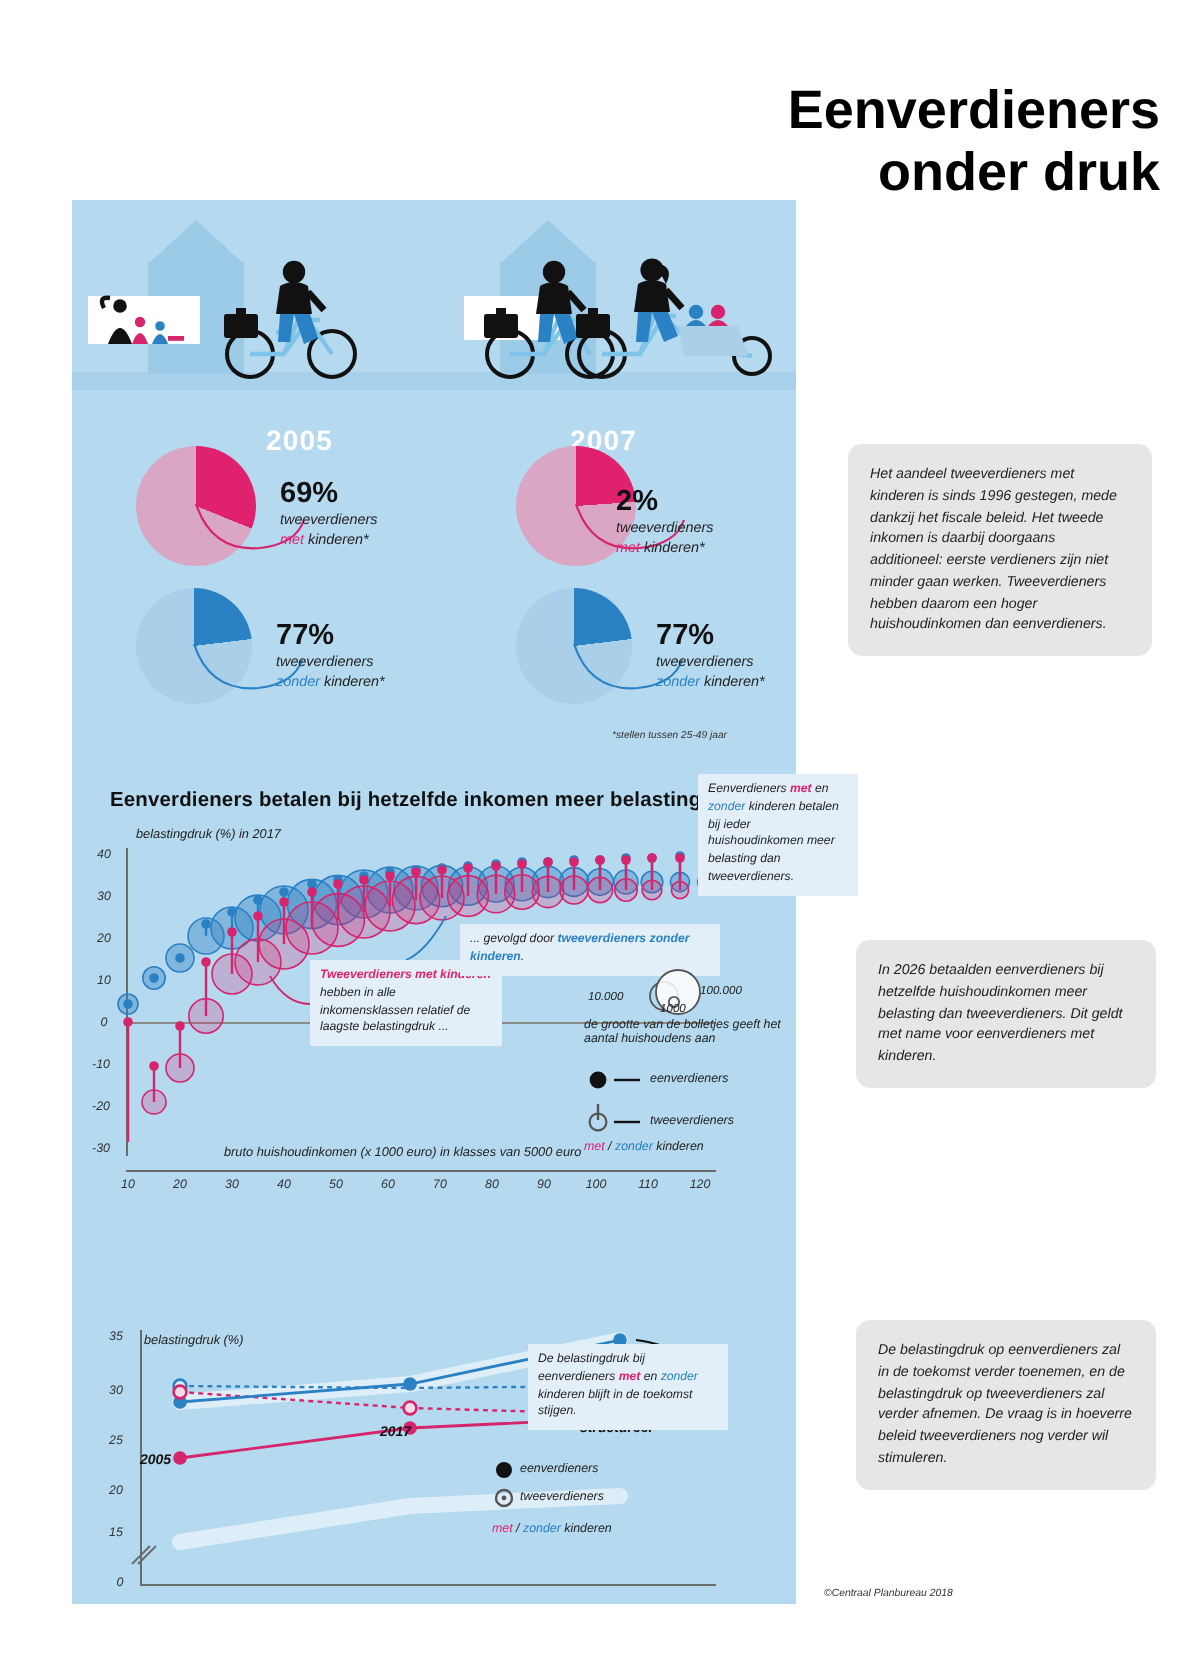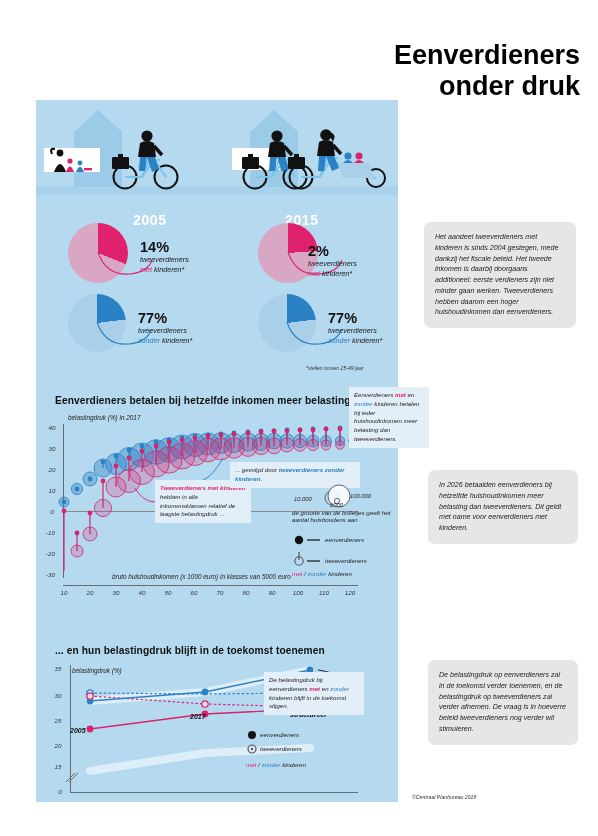--- a/index.html
+++ b/index.html
@@ -156,28 +156,28 @@
       <path d="M290 56 l8 0 l5 12 l-7 3 z" fill="#2a81c4"></path>
       <path d="M297 45 L305 54" stroke="#111" stroke-width="3.4"></path>
       <circle cx="312" cy="56" r="3.6" fill="#2a81c4"></circle>
       <path d="M307 63 q5 -6 10 0 z" fill="#2a81c4"></path>
       <circle cx="323" cy="56" r="3.6" fill="#d6246d"></circle>
       <path d="M318 63 q5 -6 10 0 z" fill="#d6246d"></path>
     </g>
   </svg>
 
   <div class="yearlab" style="left:133px; top:212px;">2005</div>
-  <div class="yearlab" style="left:285px; top:212px;">2015</div>
+  <div class="yearlab" style="left:285px; top:212px;">2007</div>
 
   <div class="pie" style="left:68px; top:223px; width:60px; height:60px;
               background: conic-gradient(from 0deg, #e0226e 0deg 112deg, #d9a6c4 112deg 360deg);"></div>
   <svg style="left:96px; top:250px; width:64px; height:36px;">
     <path d="M2 2 Q 10 26 34 24 Q 52 22 56 10" stroke="#d6246d" stroke-width="1.1" fill="none"></path>
   </svg>
-  <div class="pievalue" style="left:140px; top:239px;">14%</div>
+  <div class="pievalue" style="left:140px; top:239px;">69%</div>
   <div class="pielab" style="left:140px; top:255px;">
     <div>tweeverdieners</div>
     <div><span class="pink">met</span><span> kinderen*</span></div>
   </div>
 
   <div class="pie" style="left:258px; top:223px; width:60px; height:60px;
               background: conic-gradient(from 0deg, #e0226e 0deg 86deg, #d9a6c4 86deg 360deg);"></div>
   <svg style="left:286px; top:250px; width:64px; height:36px;">
     <path d="M2 2 Q 10 26 34 24 Q 52 22 56 10" stroke="#d6246d" stroke-width="1.1" fill="none"></path>
   </svg>
@@ -204,21 +204,21 @@
     <path d="M2 2 Q 10 26 34 24 Q 52 22 56 10" stroke="#2a81c4" stroke-width="1.1" fill="none"></path>
   </svg>
   <div class="pievalue" style="left:328px; top:310px;">77%</div>
   <div class="pielab" style="left:328px; top:326px;">
     <div>tweeverdieners</div>
     <div><span class="blue">zonder</span><span> kinderen*</span></div>
   </div>
 
   <div class="footnote" style="left:306px; top:365px;">*stellen tussen 25-49 jaar</div>
 
-  <div class="greybox" style="left:424px; top:222px; width:152px;">Het aandeel tweeverdieners met kinderen is sinds 2004 gestegen, mede dankzij het fiscale beleid. Het tweede inkomen is daarbij doorgaans additioneel: eerste verdieners zijn niet minder gaan werken. Tweeverdieners hebben daarom een hoger huishoudinkomen dan eenverdieners.</div>
+  <div class="greybox" style="left:424px; top:222px; width:152px;">Het aandeel tweeverdieners met kinderen is sinds 1996 gestegen, mede dankzij het fiscale beleid. Het tweede inkomen is daarbij doorgaans additioneel: eerste verdieners zijn niet minder gaan werken. Tweeverdieners hebben daarom een hoger huishoudinkomen dan eenverdieners.</div>
 
   <div class="sectitle" style="left:55px; top:395px;">Eenverdieners betalen bij hetzelfde inkomen meer belasting ...</div>
 
   <div class="axistitle" style="left:68px; top:414px;">belastingdruk (%) in 2017</div>
 
   <div class="ticklab" style="left:44px; top:424px; width:16px;">40</div>
   <div class="ticklab" style="left:44px; top:445px; width:16px;">30</div>
   <div class="ticklab" style="left:44px; top:466px; width:16px;">20</div>
   <div class="ticklab" style="left:44px; top:487px; width:16px;">10</div>
   <div class="ticklab" style="left:44px; top:508px; width:16px;">0</div>
@@ -433,21 +433,20 @@
     <line x1="15" y1="28" x2="28" y2="28" stroke="#111" stroke-width="1.2"></line>
   </svg>
   <div class="legtext" style="left:325px; top:536px;">eenverdieners</div>
   <div class="legtext" style="left:325px; top:557px;">tweeverdieners</div>
   <div class="legtext" style="left:292px; top:570px;">
     <span class="pink">met</span><span> / </span><span class="blue">zonder</span><span> kinderen</span>
   </div>
 
   <div class="greybox" style="left:428px; top:470px; width:150px;">In 2026 betaalden eenverdieners bij hetzelfde huishoudinkomen meer belasting dan tweeverdieners. Dit geldt met name voor eenverdieners met kinderen.</div>
 
-  <div class="sectitle" style="left:55px; top:645px;">... en hun belastingdruk blijft in de toekomst toenemen</div>
 
   <div class="axistitle" style="left:72px; top:667px;">belastingdruk (%)</div>
 
   <div class="ticklab" style="left:50px; top:665px; width:16px;">35</div>
   <div class="ticklab" style="left:50px; top:692px; width:16px;">30</div>
   <div class="ticklab" style="left:50px; top:717px; width:16px;">25</div>
   <div class="ticklab" style="left:50px; top:742px; width:16px;">20</div>
   <div class="ticklab" style="left:50px; top:763px; width:16px;">15</div>
   <div class="ticklab" style="left:54px; top:788px; width:12px;">0</div>
 

